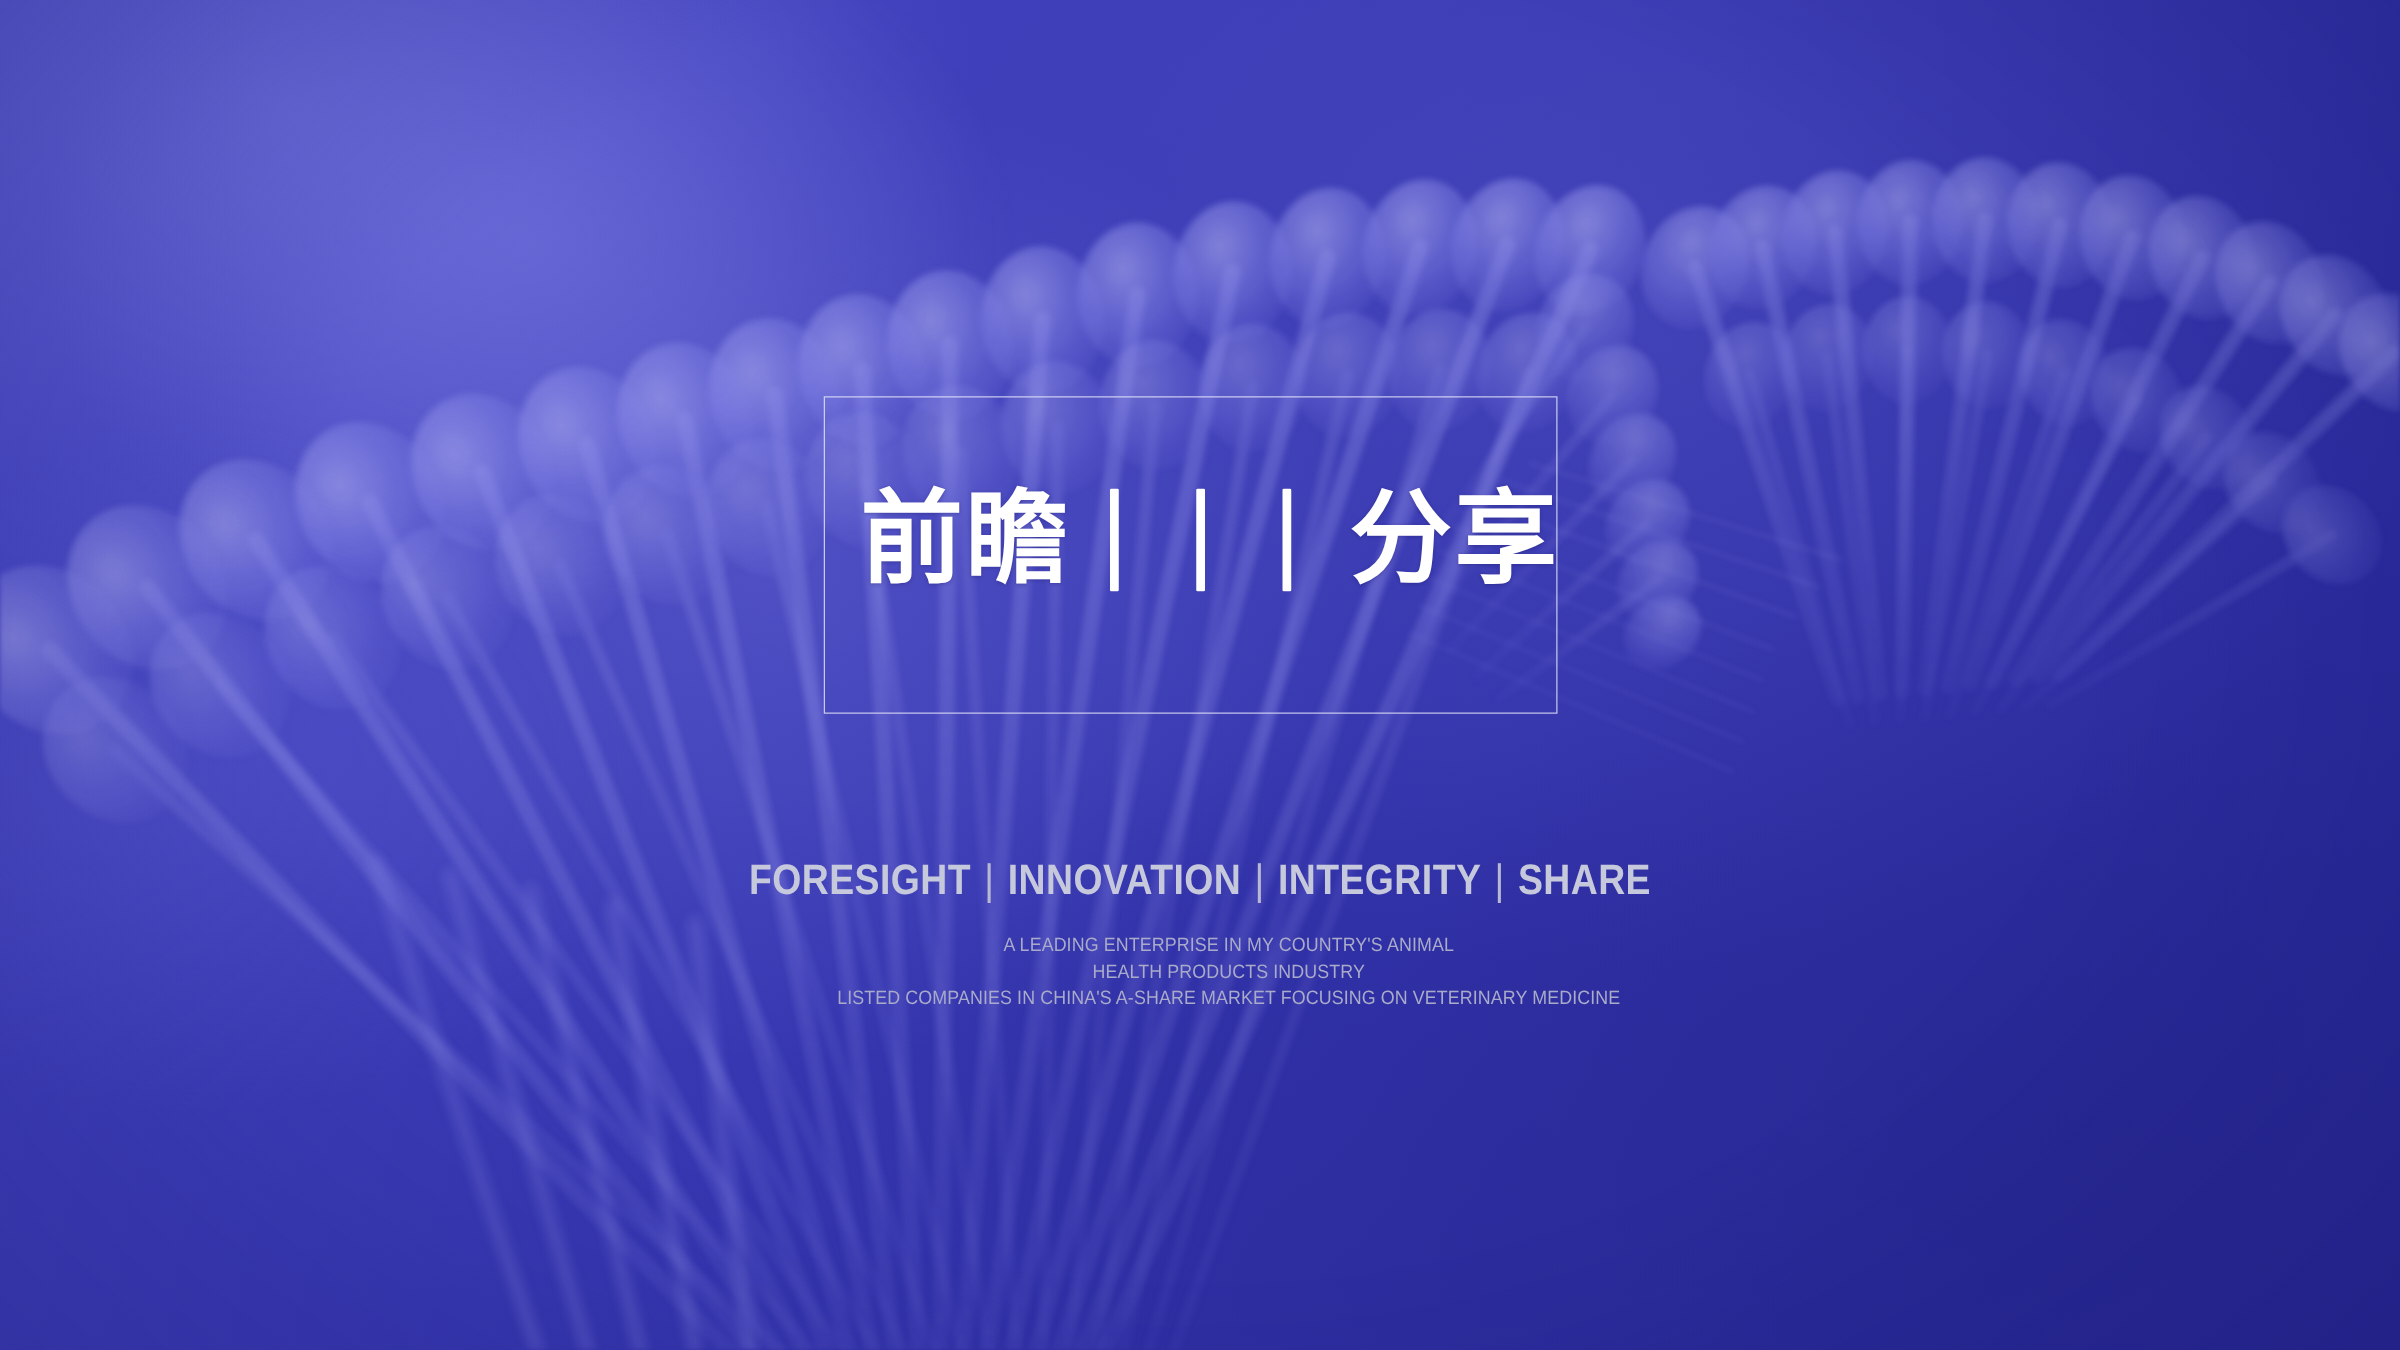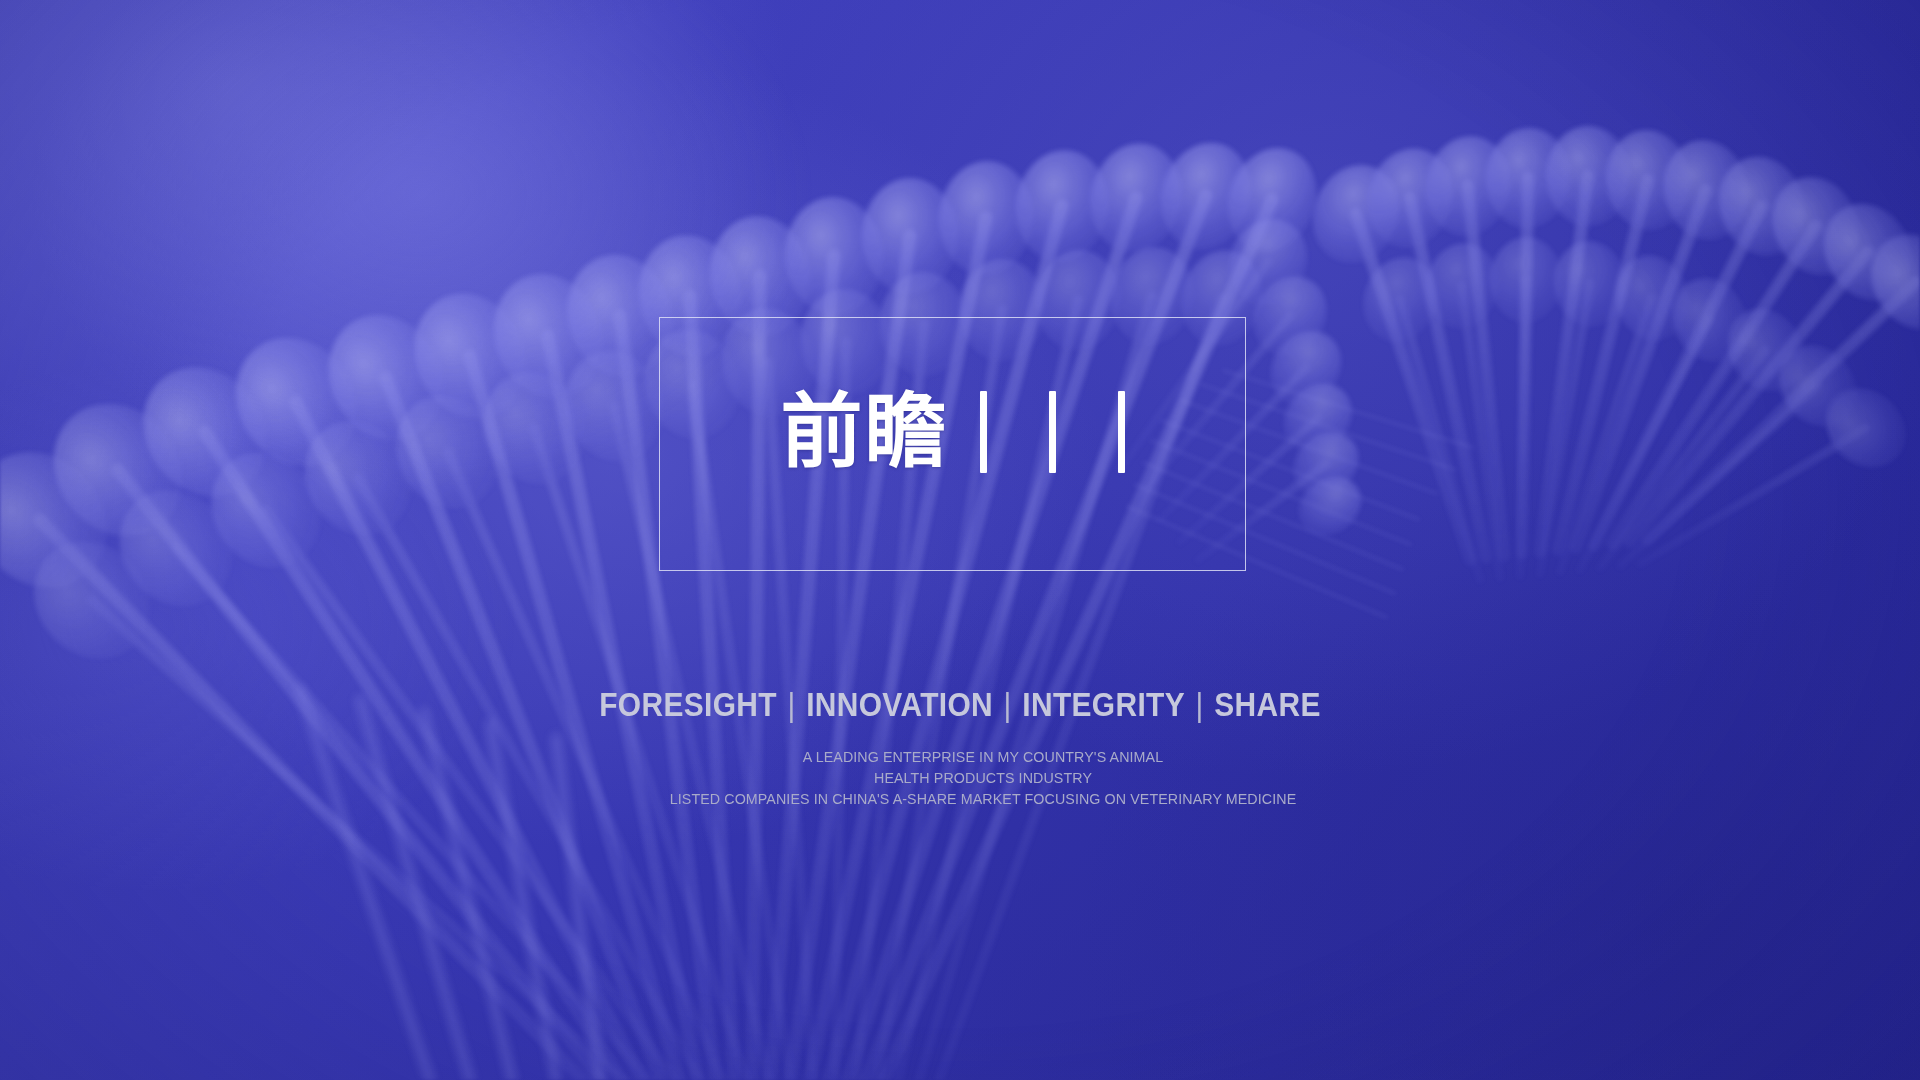--- a/index.html
+++ b/index.html
@@ -349,20 +349,21 @@
 
   <div class="content">
 
     <div class="value-frame"></div>
 
     <div class="headline">
       <span class="hl-word">前瞻</span>
       <span class="hl-sep"></span>
       <span class="hl-sep"></span>
       <span class="hl-sep"></span>
+      <span class="hl-word">分享</span>
     </div>
 
     <div class="tagline">
       <span>FORESIGHT</span><span class="tl-sep">|</span><span>INNOVATION</span><span class="tl-sep">|</span><span>INTEGRITY</span><span class="tl-sep">|</span><span>SHARE</span>
     </div>
 
     <div class="sublines">
       <div class="subline">A LEADING ENTERPRISE IN MY COUNTRY'S ANIMAL</div>
       <div class="subline">HEALTH PRODUCTS INDUSTRY</div>
       <div class="subline">LISTED COMPANIES IN CHINA'S A-SHARE MARKET FOCUSING ON VETERINARY MEDICINE</div>

